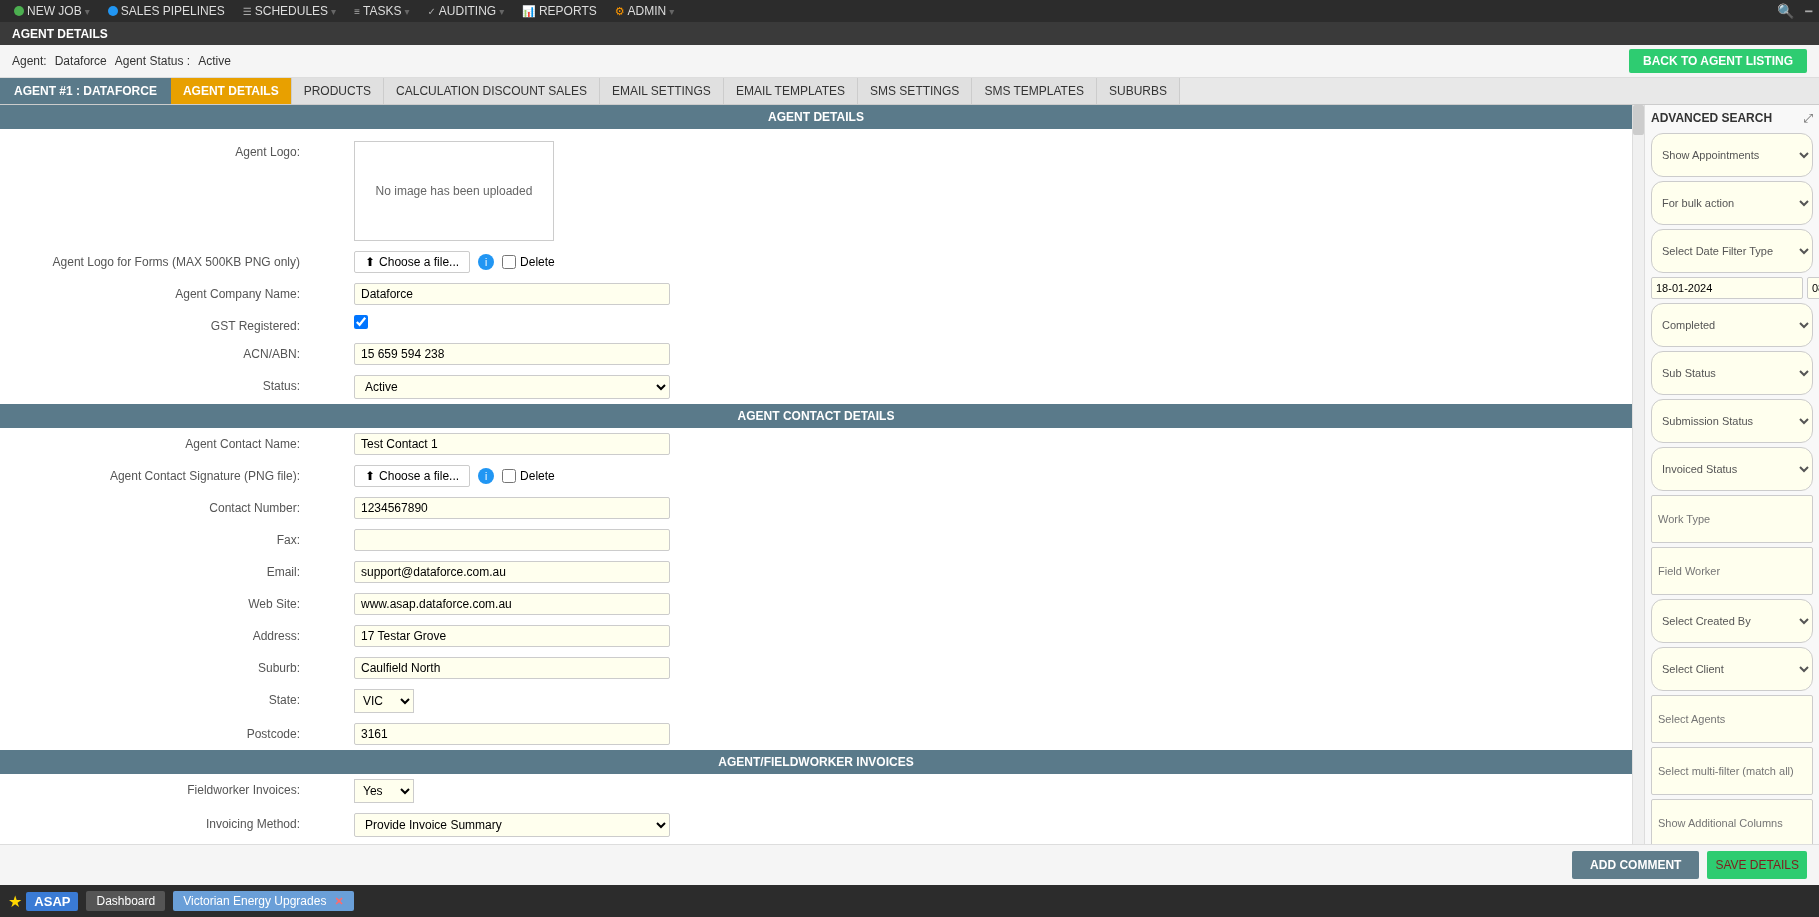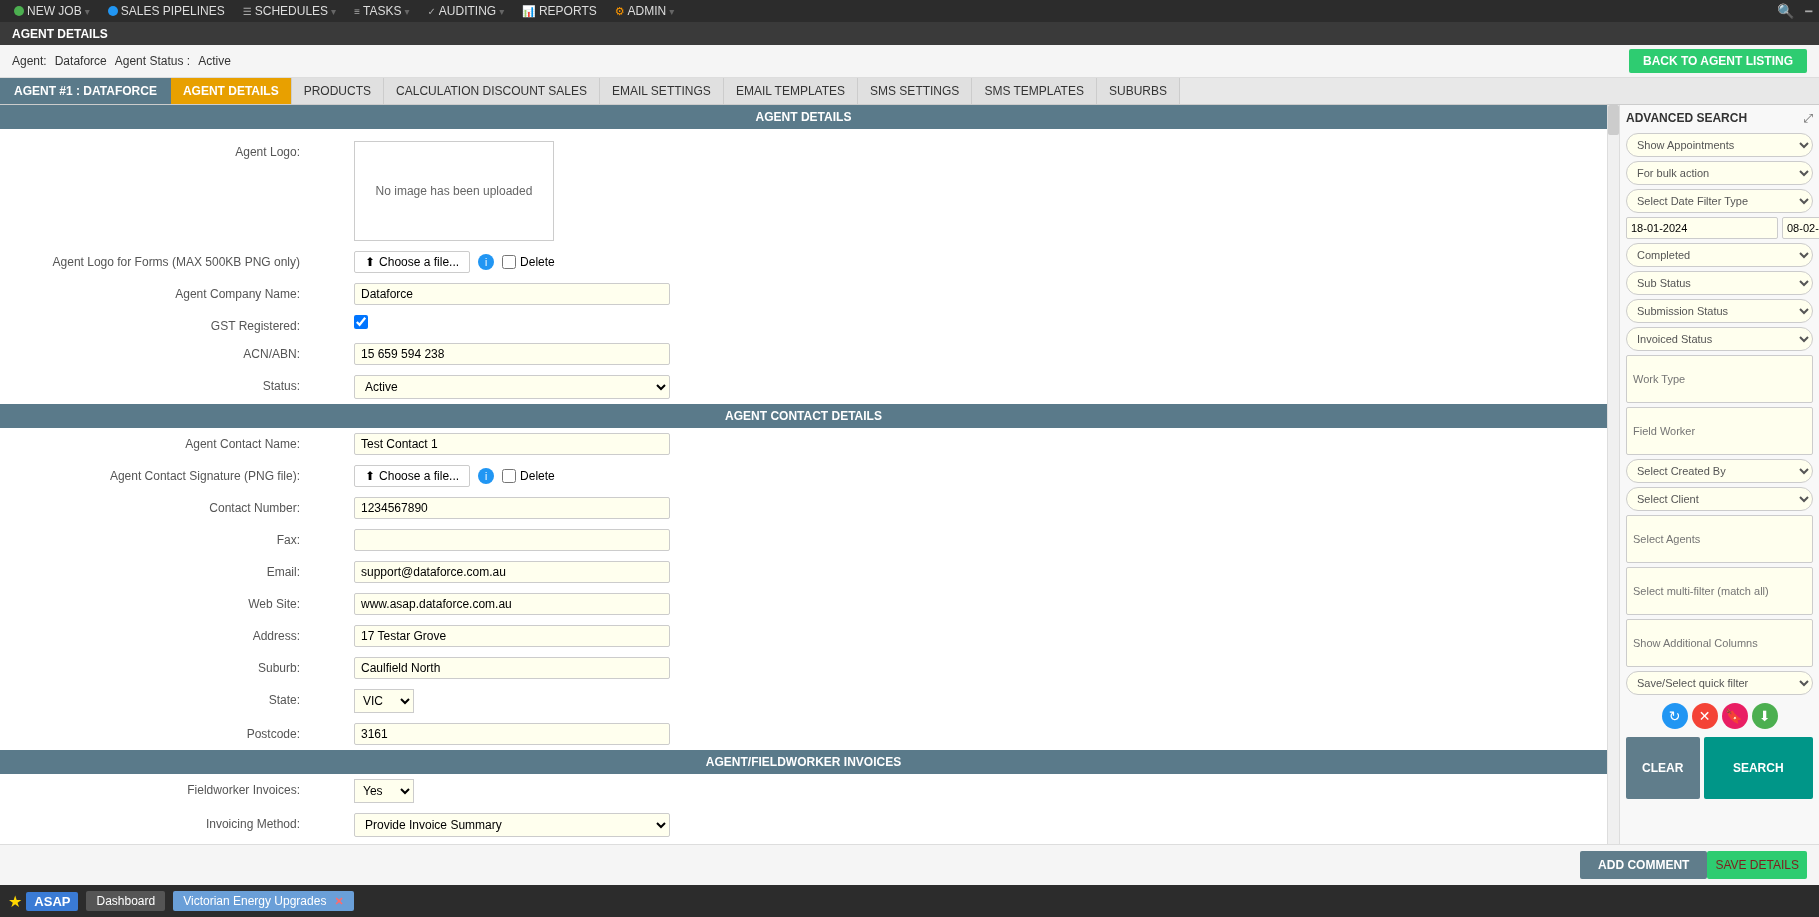--- a/index.html
+++ b/index.html
@@ -194,21 +194,21 @@
     .state-select {
       width: 60px;
       padding: 3px 4px;
       border: 1px solid #ccc;
       background: #ffffee;
       font-size: 12px;
     }
 
     
     .right-panel {
-      width: 200px;
+      width: 175px;
       background: #f8f8f8;
       border-left: 1px solid #ddd;
       display: flex;
       flex-direction: column;
       overflow-y: auto;
       padding: 6px;
       gap: 4px;
       flex-shrink: 0;
     }
     .adv-search-header {
@@ -218,21 +218,21 @@
       margin-bottom: 4px;
     }
     .adv-search-title {
       font-weight: bold;
       font-size: 12px;
       color: #333;
     }
     .adv-search-expand { cursor: pointer; color: #666; }
     .adv-select {
       width: 100%;
-      padding: 4px 6px;
+      padding: 14px 6px;
       border: 1px solid #ccc;
       background: #ffffee;
       font-size: 11px;
       border-radius: 12px;
       color: #555;
     }
     .adv-input {
       width: 100%;
       padding: 17px 6px;
       border: 1px solid #ccc;
@@ -294,20 +294,21 @@
     }
 
     
     .bottom-bar {
       background: #f5f5f5;
       border-top: 1px solid #ddd;
       padding: 6px 12px;
       display: flex;
       align-items: center;
       justify-content: flex-end;
+      gap: 8px;
       flex-shrink: 0;
     }
     .add-comment-btn {
       background: #607d8b;
       color: white;
       border: none;
       padding: 7px 18px;
       cursor: pointer;
       font-weight: bold;
       font-size: 12px;

